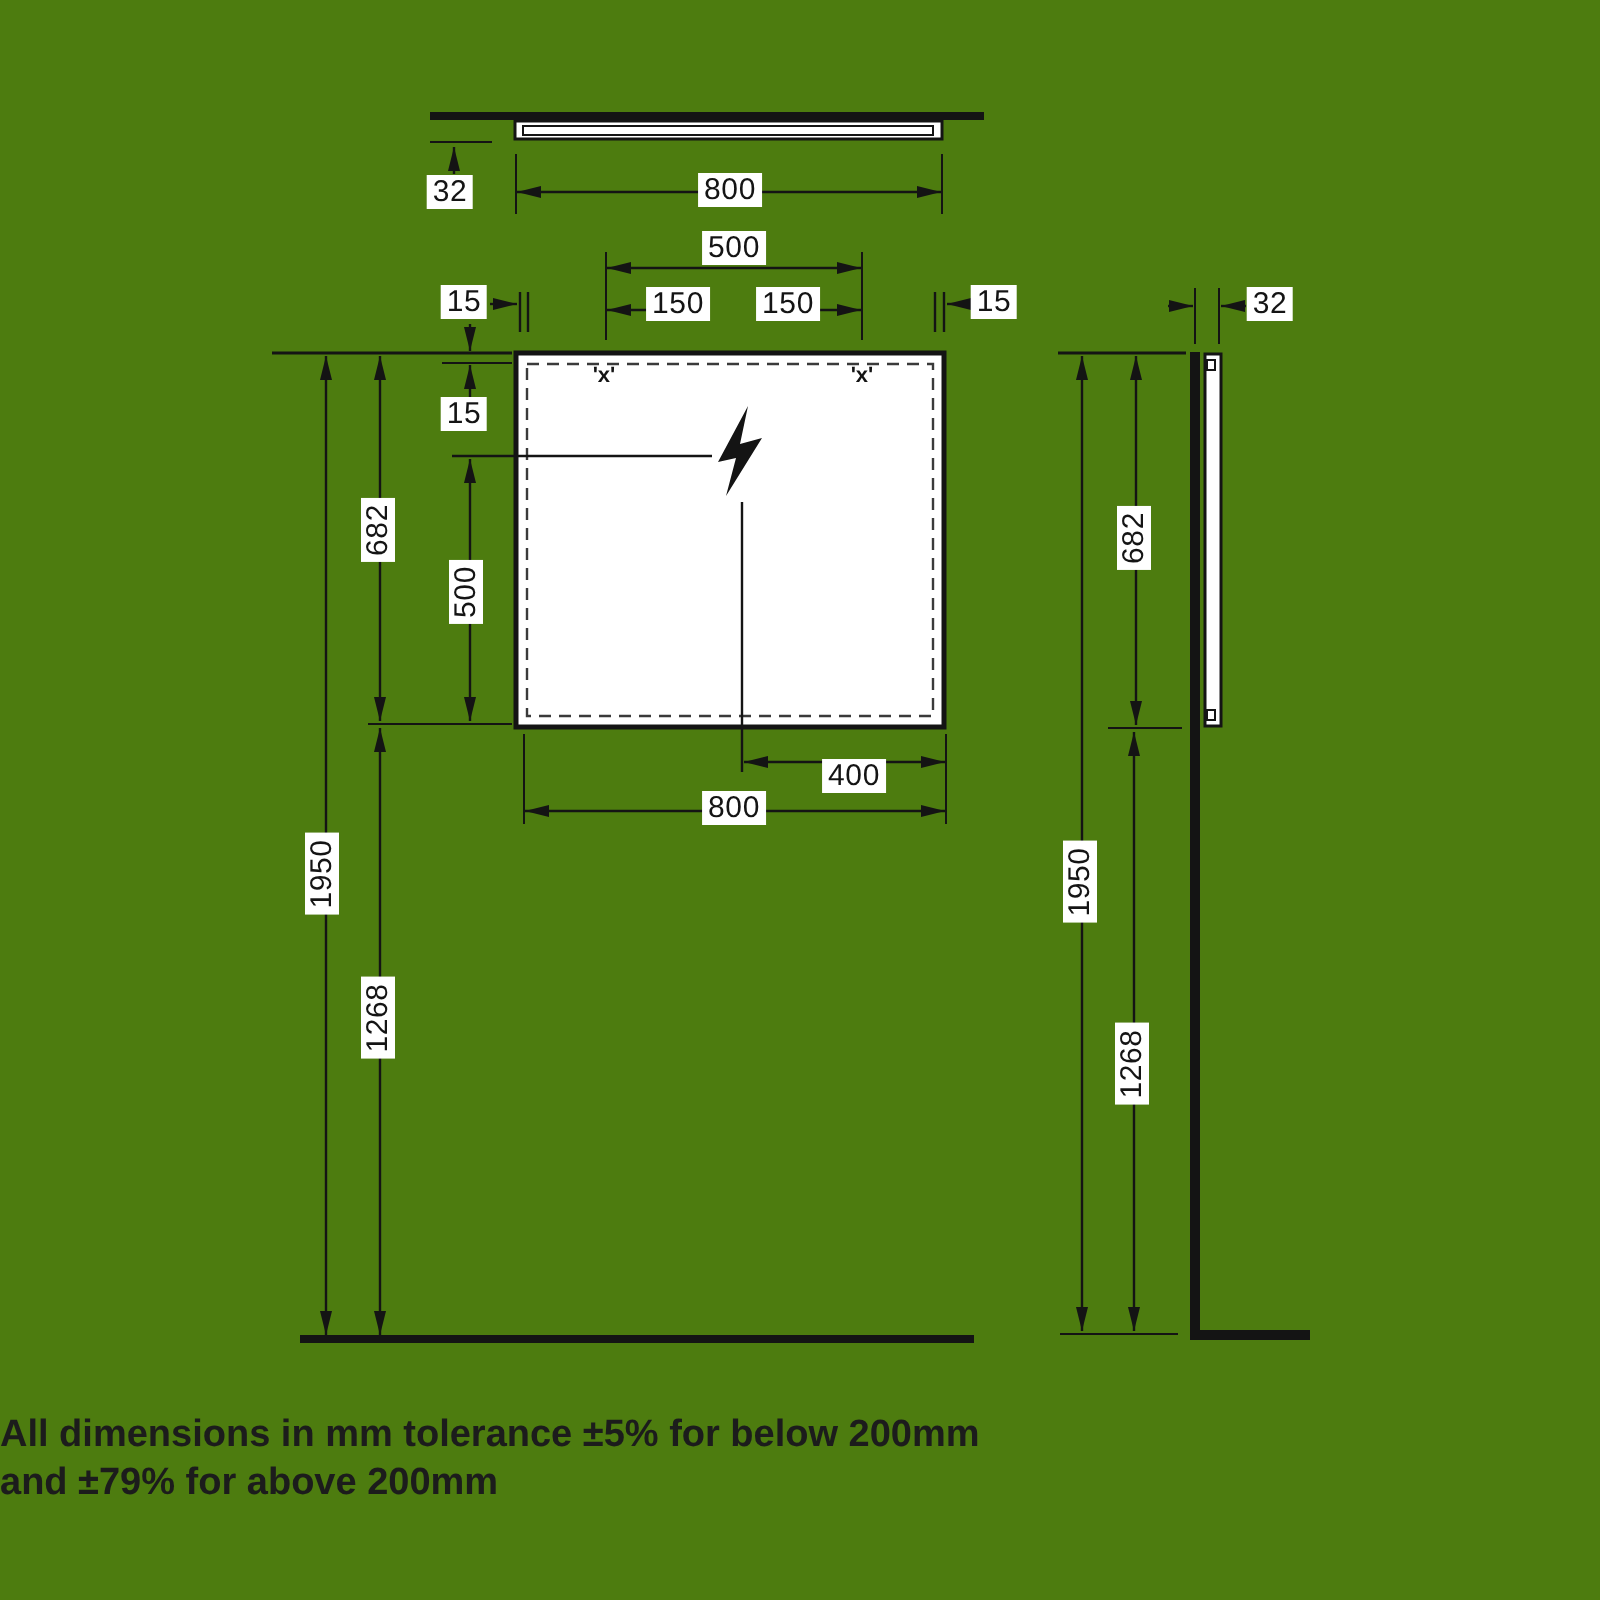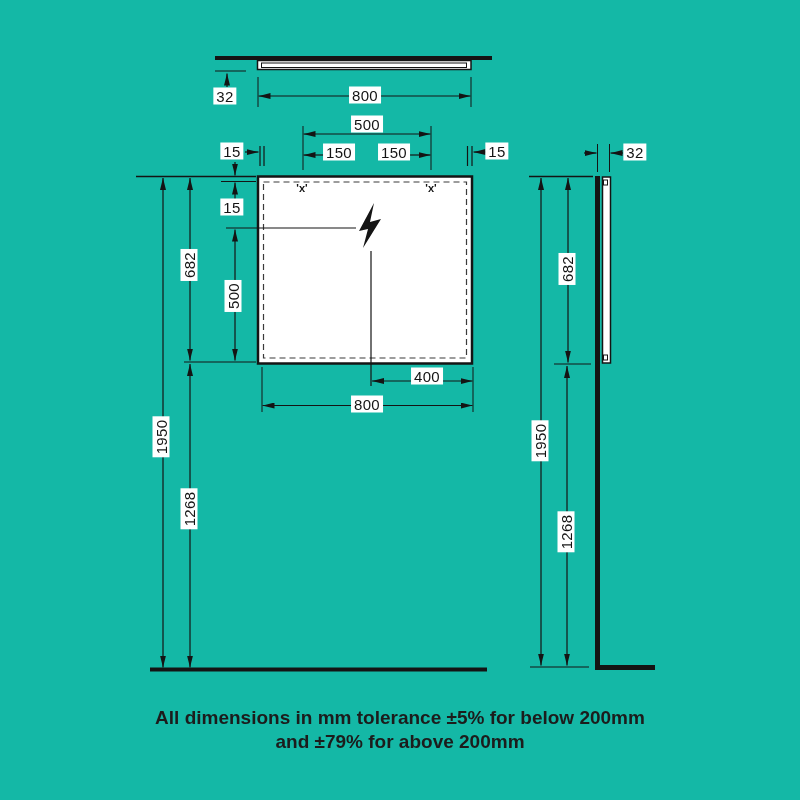--- a/index.html
+++ b/index.html
@@ -1,32 +1,32 @@
 <!DOCTYPE html>
 <html><head>
 <meta charset="utf-8">
 <style>
   html,body{margin:0;padding:0;background:#fff;}
   .canvas{
-    position:relative;width:800px;height:800px;background:#14b8a6;overflow:hidden;
+    position:relative;width:800px;height:800px;background:#4d7c0f;overflow:hidden;
     font-family:"Liberation Sans","DejaVu Sans",sans-serif;color:#141414;
   }
   svg.linework{position:absolute;left:0;top:0;}
   .dim{
     position:absolute;transform:translate(-50%,-50%);
     font-size:15px;line-height:17px;color:#141414;background:#ffffff;
     padding:0 3px;white-space:nowrap;letter-spacing:0.3px;
   }
   .dim.v{transform:translate(-50%,-50%) rotate(-90deg);}
   .mark{
     position:absolute;transform:translate(-50%,-50%);
     font-size:11px;font-weight:bold;color:#141414;letter-spacing:0;background:transparent;
   }
   .footnote{
-    position:absolute;left:0;top:706px;width:800px;text-align:center;
+    position:absolute;left:0;top:706px;width:800px;
     font-weight:bold;font-size:19px;line-height:24px;color:#1c1c1c;
   }
 </style>
 </head>
 <body>
 
 <div class="canvas">
 
   <svg class="linework" width="800" height="800" viewBox="0 0 800 800">
     <defs>
@@ -115,21 +115,21 @@
   <span class="dim" style="left:367px;top:124px">500</span>
   <span class="dim" style="left:339px;top:152px">150</span>
   <span class="dim" style="left:394px;top:152px">150</span>
   <span class="dim" style="left:232px;top:151px">15</span>
   <span class="dim" style="left:497px;top:151px">15</span>
   <span class="dim" style="left:232px;top:207px">15</span>
   <span class="dim v" style="left:233px;top:296px">500</span>
   <span class="dim v" style="left:189px;top:265px">682</span>
   <span class="dim v" style="left:161px;top:437px">1950</span>
   <span class="dim v" style="left:189px;top:509px">1268</span>
-  <span class="dim" style="left:427px;top:376px">400</span>
+  <span class="dim" style="left:427px;top:388px">400</span>
   <span class="dim" style="left:367px;top:404px">800</span>
 
   <span class="mark" style="left:302px;top:188px">'x'</span>
   <span class="mark" style="left:431px;top:188px">'x'</span>
 
   <span class="dim" style="left:635px;top:152px">32</span>
   <span class="dim v" style="left:567px;top:269px">682</span>
   <span class="dim v" style="left:540px;top:441px">1950</span>
   <span class="dim v" style="left:566px;top:532px">1268</span>
 

